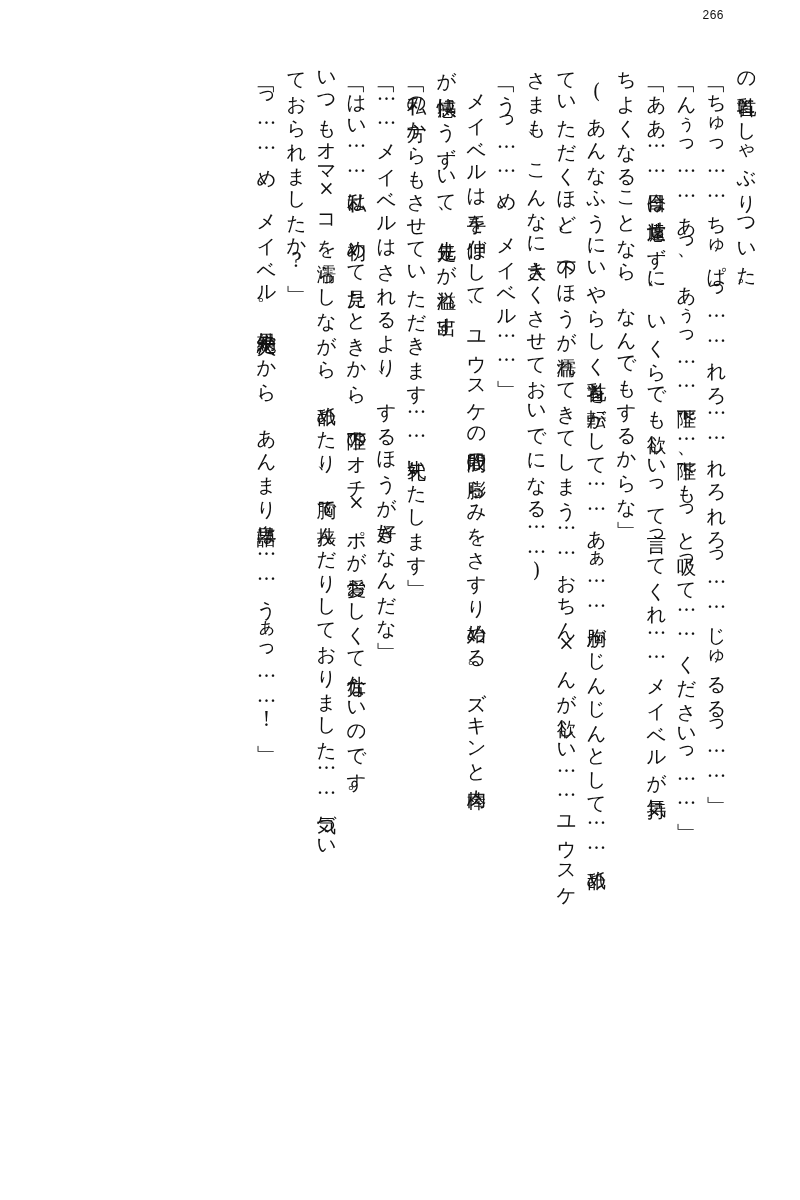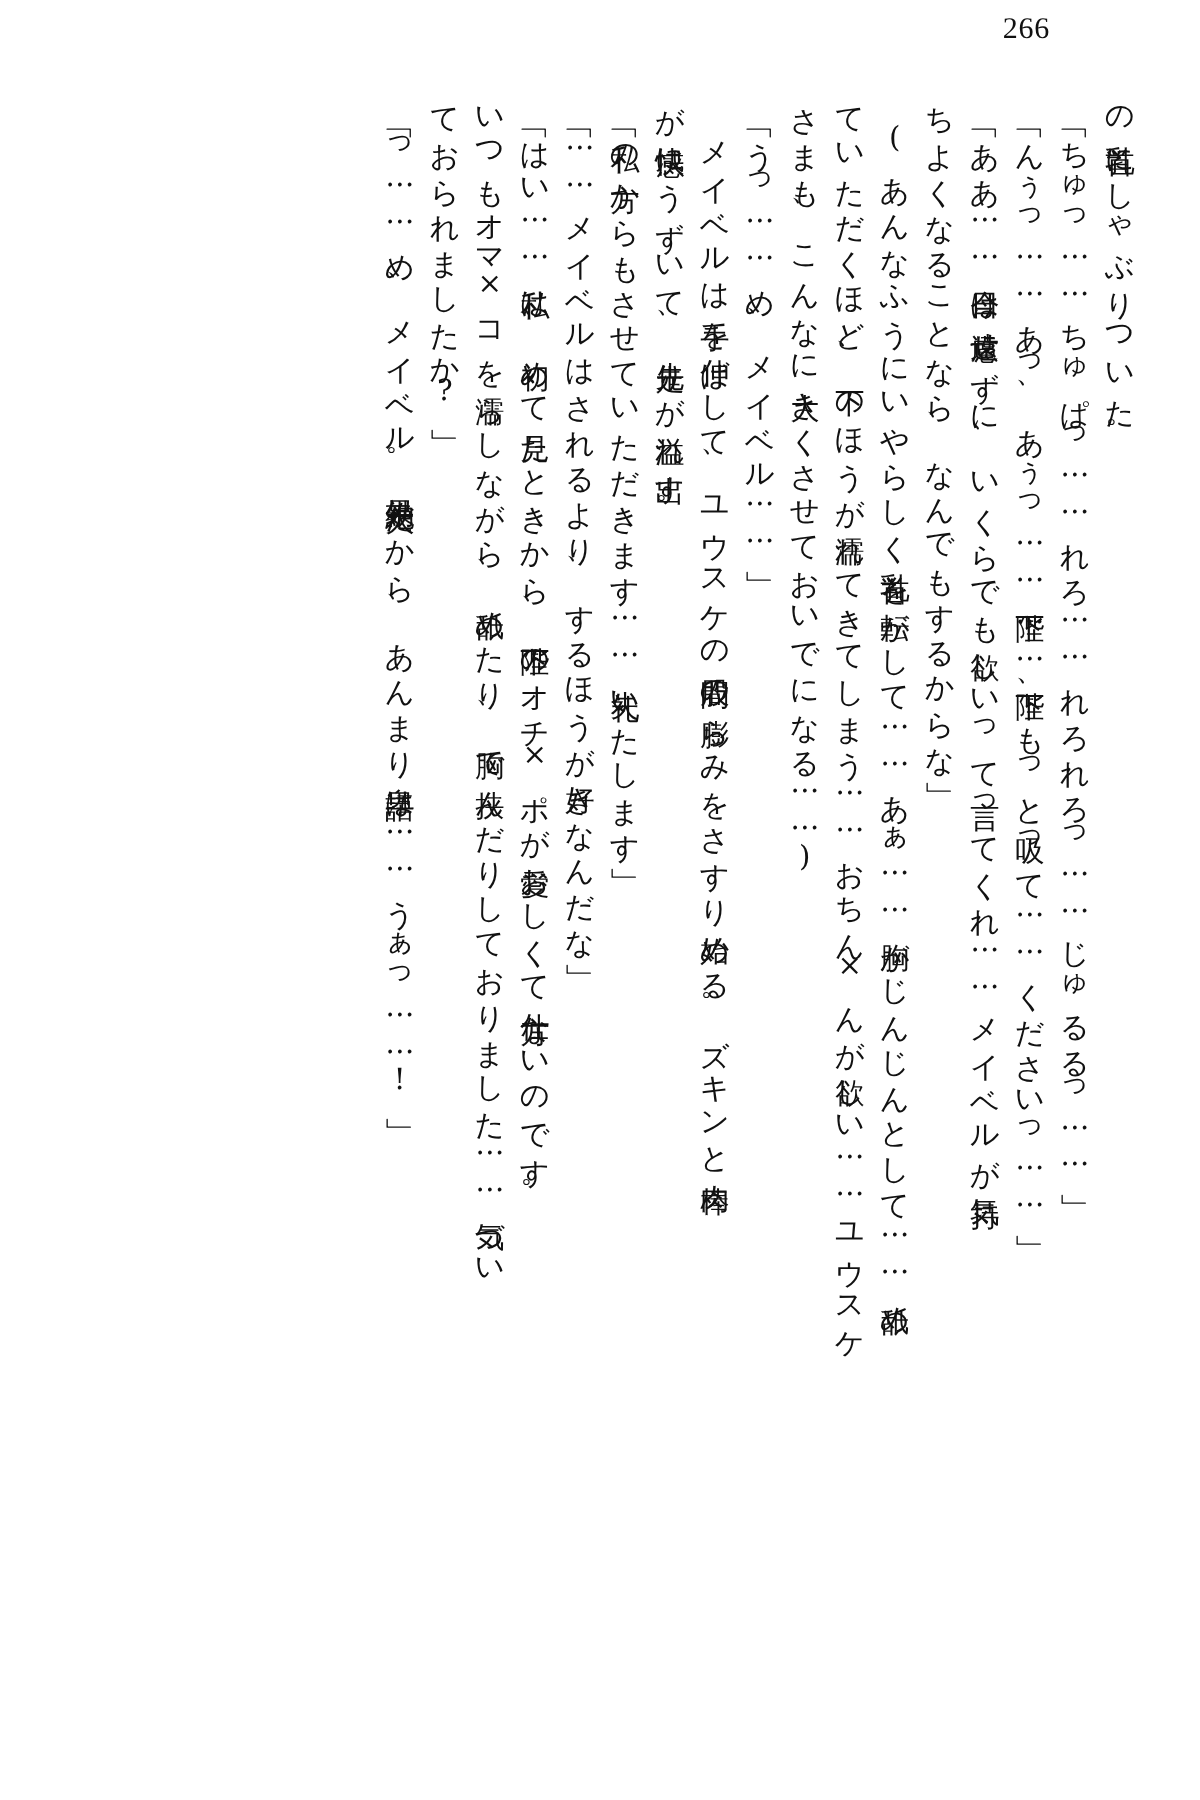--- a/index.html
+++ b/index.html
@@ -12,25 +12,25 @@
     width: 800px;
     height: 1200px;
     background: #ffffff;
     overflow: hidden;
     font-family: "DejaVu Serif", "Liberation Serif", serif;
     color: #111111;
   }
   .page-number {
     position: absolute;
     top: 8px;
-    right: 100px;
-    font-size: 20px;
+    right: 76px;
+    font-size: 12px;
     letter-spacing: 0.5px;
     color: #111111;
-    font-family: Liberation Serif, serif;
+    font-family: Liberation Sans, sans-serif;
   }
   .body-area {
     position: absolute;
     top: 58px;
     left: 40px;
     right: 44px;
     bottom: 52px;
     display: flex;
     flex-direction: row-reverse;
     justify-content: flex-start;

